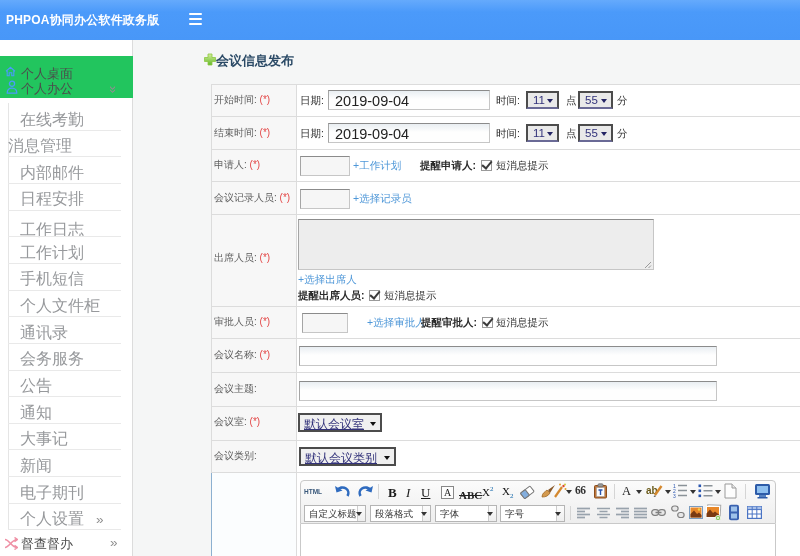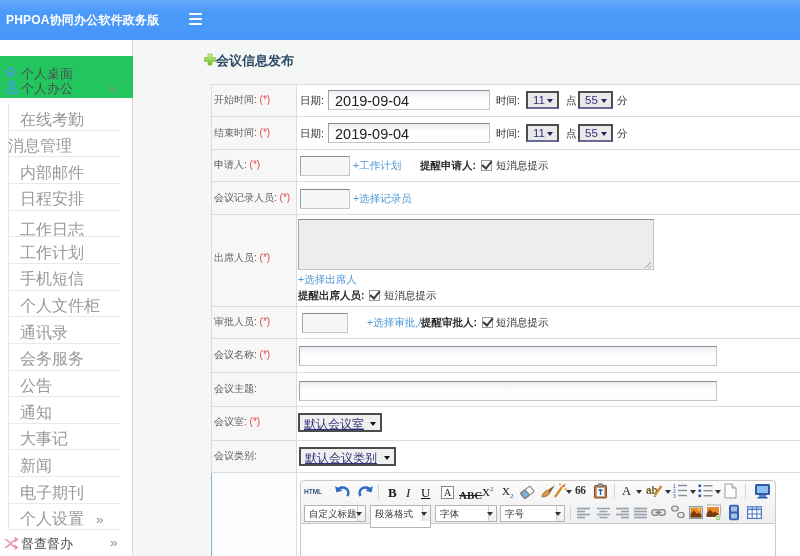--- a/index.html
+++ b/index.html
@@ -299,21 +299,21 @@
 <rect x="1" y="1" width="15" height="11" rx="1.5" fill="#2d5ba8"></rect>
 <rect x="3" y="3" width="11" height="7" fill="#8fc0f0"></rect>
 <rect x="5" y="12" width="7" height="2" fill="#5580c0"></rect>
 <rect x="3.5" y="14" width="10" height="1.5" fill="#2d5ba8"></rect>
     </svg>
 <div class="abs" style="left:304px;top:505px;width:62px;height:17px;background:#fff;border:1px solid #b5b5b5;">
       <span style="position:absolute;left:4px;top:2px;font-size:9.5px;color:#333;white-space:nowrap;">自定义标题</span>
       <span style="position:absolute;right:0;top:0;width:8px;height:15px;border-left:1px solid #ccc;background:linear-gradient(#fcfcfc,#eee);"></span>
       <span style="position:absolute;right:3px;top:6px;width:0;height:0;border-left:3.5px solid transparent;border-right:3.5px solid transparent;border-top:4px solid #333;"></span>
     </div>
-<div class="abs" style="left:370px;top:505px;width:61px;height:23px;background:#fff;border:1px solid #b5b5b5;">
+<div class="abs" style="left:370px;top:505px;width:61px;height:17px;background:#fff;border:1px solid #b5b5b5;">
       <span style="position:absolute;left:4px;top:2px;font-size:9.5px;color:#333;white-space:nowrap;">段落格式</span>
       <span style="position:absolute;right:0;top:0;width:8px;height:15px;border-left:1px solid #ccc;background:linear-gradient(#fcfcfc,#eee);"></span>
       <span style="position:absolute;right:3px;top:6px;width:0;height:0;border-left:3.5px solid transparent;border-right:3.5px solid transparent;border-top:4px solid #333;"></span>
     </div>
 <div class="abs" style="left:435px;top:505px;width:62px;height:17px;background:#fff;border:1px solid #b5b5b5;">
       <span style="position:absolute;left:4px;top:2px;font-size:9.5px;color:#333;white-space:nowrap;">字体</span>
       <span style="position:absolute;right:0;top:0;width:8px;height:15px;border-left:1px solid #ccc;background:linear-gradient(#fcfcfc,#eee);"></span>
       <span style="position:absolute;right:3px;top:6px;width:0;height:0;border-left:3.5px solid transparent;border-right:3.5px solid transparent;border-top:4px solid #333;"></span>
     </div>
 <div class="abs" style="left:500px;top:505px;width:65px;height:17px;background:#fff;border:1px solid #b5b5b5;">

